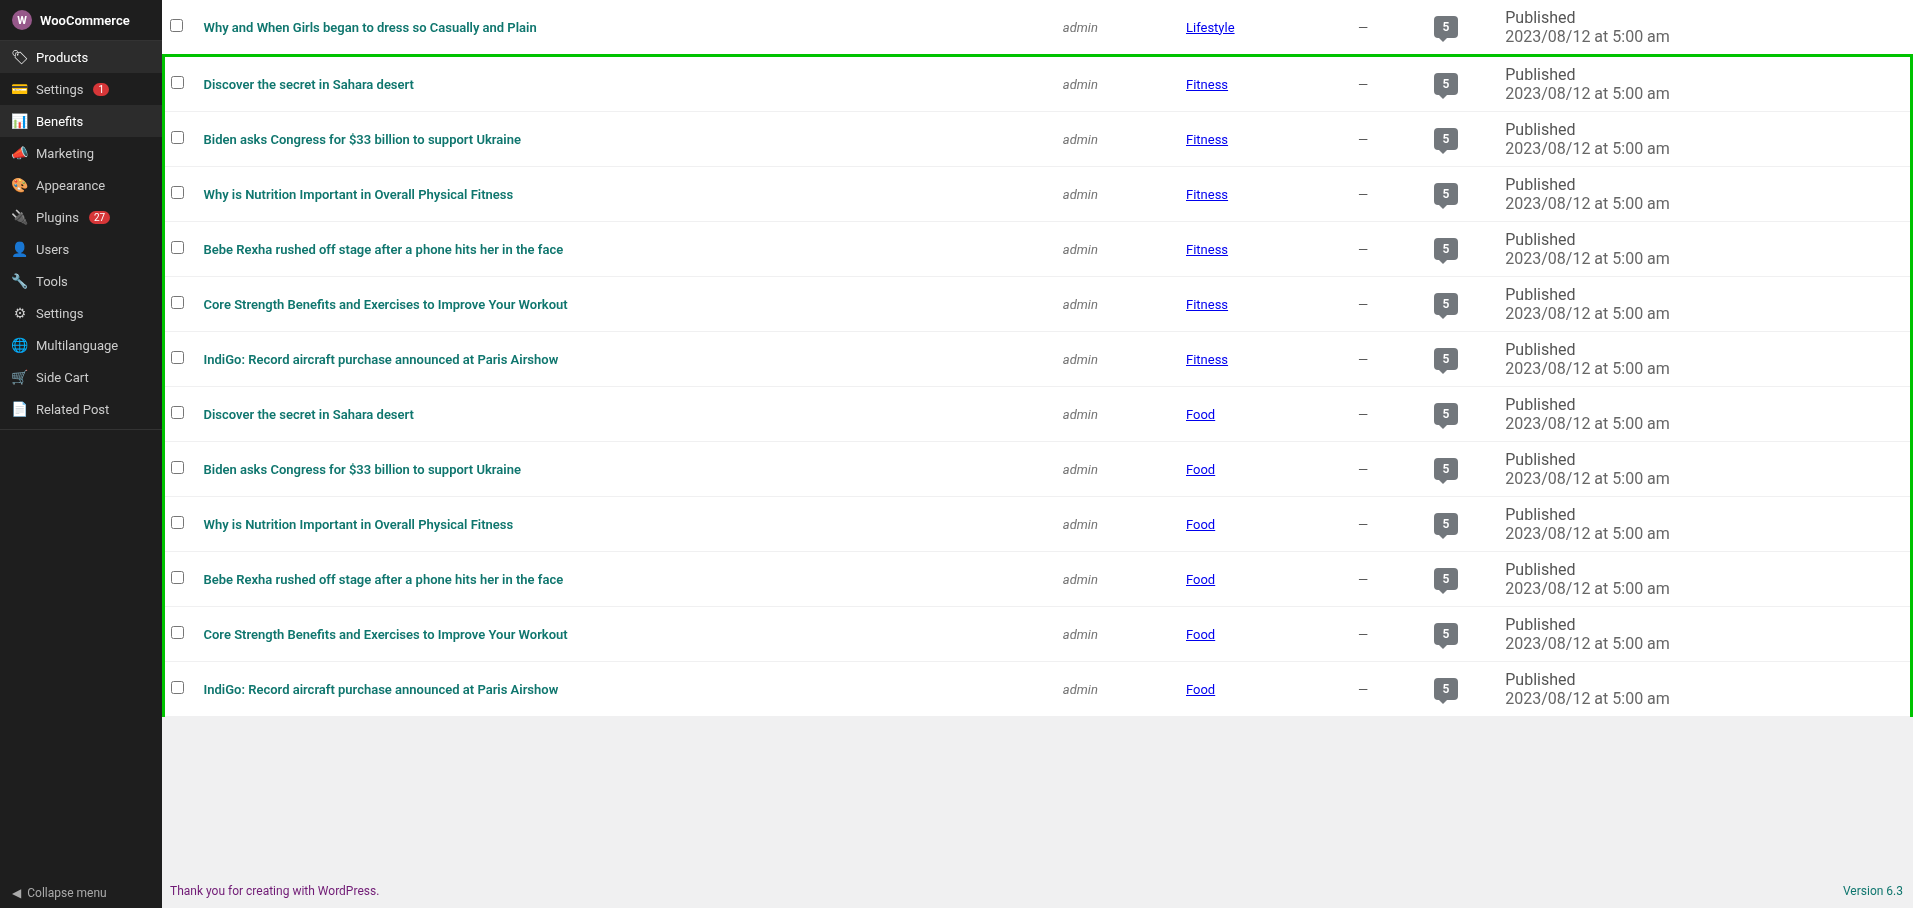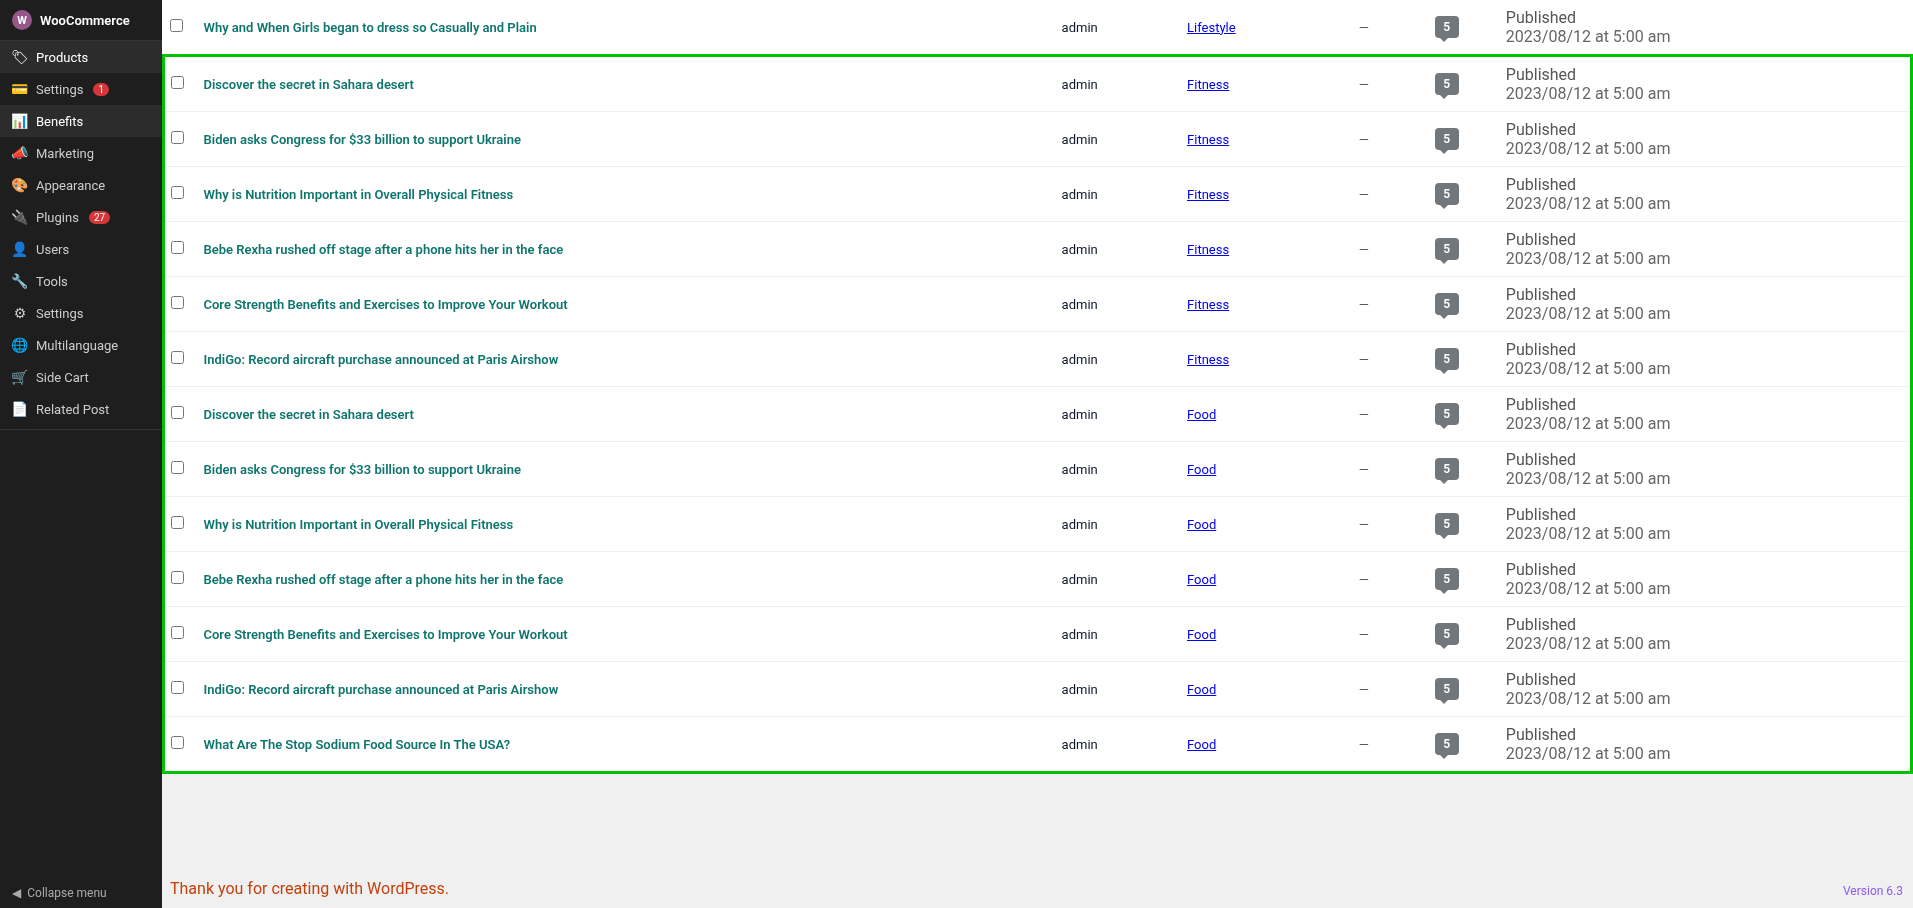--- a/index.html
+++ b/index.html
@@ -99,21 +99,21 @@
     table td.title-cell {
       color: #2271b1;
       font-weight: 600;
       max-width: 400px;
     }
     table td.title-cell a {
       color: #0f766e;
       text-decoration: none;
       font-size: 13px;
     }
-    table td.author-cell { color: #0f172a; }
+    table td.author-cell { color: #737373; font-style: italic; }
     table td.category-cell { color: #2271b1; }
     table td.dash-cell { color: #555; text-align: center; }
     table td.comment-cell { text-align: center; }
     table td.status-cell { white-space: nowrap; font-size: 16px; color: #555; }
 
     .comment-badge {
       display: inline-flex;
       align-items: center;
       justify-content: center;
       background: #72777c;
@@ -137,29 +137,29 @@
     }
 
     .checkbox-cell { width: 30px; padding: 8px 6px; }
     input[type="checkbox"] { cursor: pointer; }
 
     
     .wp-footer {
       position: fixed;
       bottom: 10px;
       left: 170px;
-      font-size: 16px;
-      color: #c2410c;
+      font-size: 12px;
+      color: #701a75;
     }
     .version-footer {
       position: fixed;
       bottom: 10px;
       right: 10px;
       font-size: 12px;
-      color: #8b5cf6;
+      color: #0f766e;
     }
   </style>
 </head>
 <body>
 
 <div id="sidebar">
   <div class="sidebar-logo">
     <div class="sidebar-logo-icon">W</div>
     <span>WooCommerce</span>
   </div>
@@ -491,39 +491,19 @@
       </td>
       <td class="dash-cell">—</td>
       <td class="comment-cell">
         <span class="comment-badge">5</span>
       </td>
       <td class="status-cell">
         <span>Published</span><br>
         <span style="color:#666;">2023/08/12 at 5:00 am</span>
       </td>
     </tr>
-          <tr style="border-left: 3px solid #00c300; border-right: 3px solid #00c300;border-bottom: 3px solid #00c300;">
-      <td class="checkbox-cell">
-        <input type="checkbox" style="">
-      </td>
-      <td class="title-cell">
-        <a href="#">What Are The Stop Sodium Food Source In The USA?</a>
-      </td>
-      <td class="author-cell">admin</td>
-      <td class="category-cell">
-        <a href="#">Food</a>
-      </td>
-      <td class="dash-cell">—</td>
-      <td class="comment-cell">
-        <span class="comment-badge">5</span>
-      </td>
-      <td class="status-cell">
-        <span>Published</span><br>
-        <span style="color:#666;">2023/08/12 at 5:00 am</span>
-      </td>
-    </tr>
         </tbody>
     </table>
   </div>
 </div>
 
 <div class="wp-footer">Thank you for creating with WordPress.</div>
 <div class="version-footer">Version 6.3</div>
 
 </body></html>

